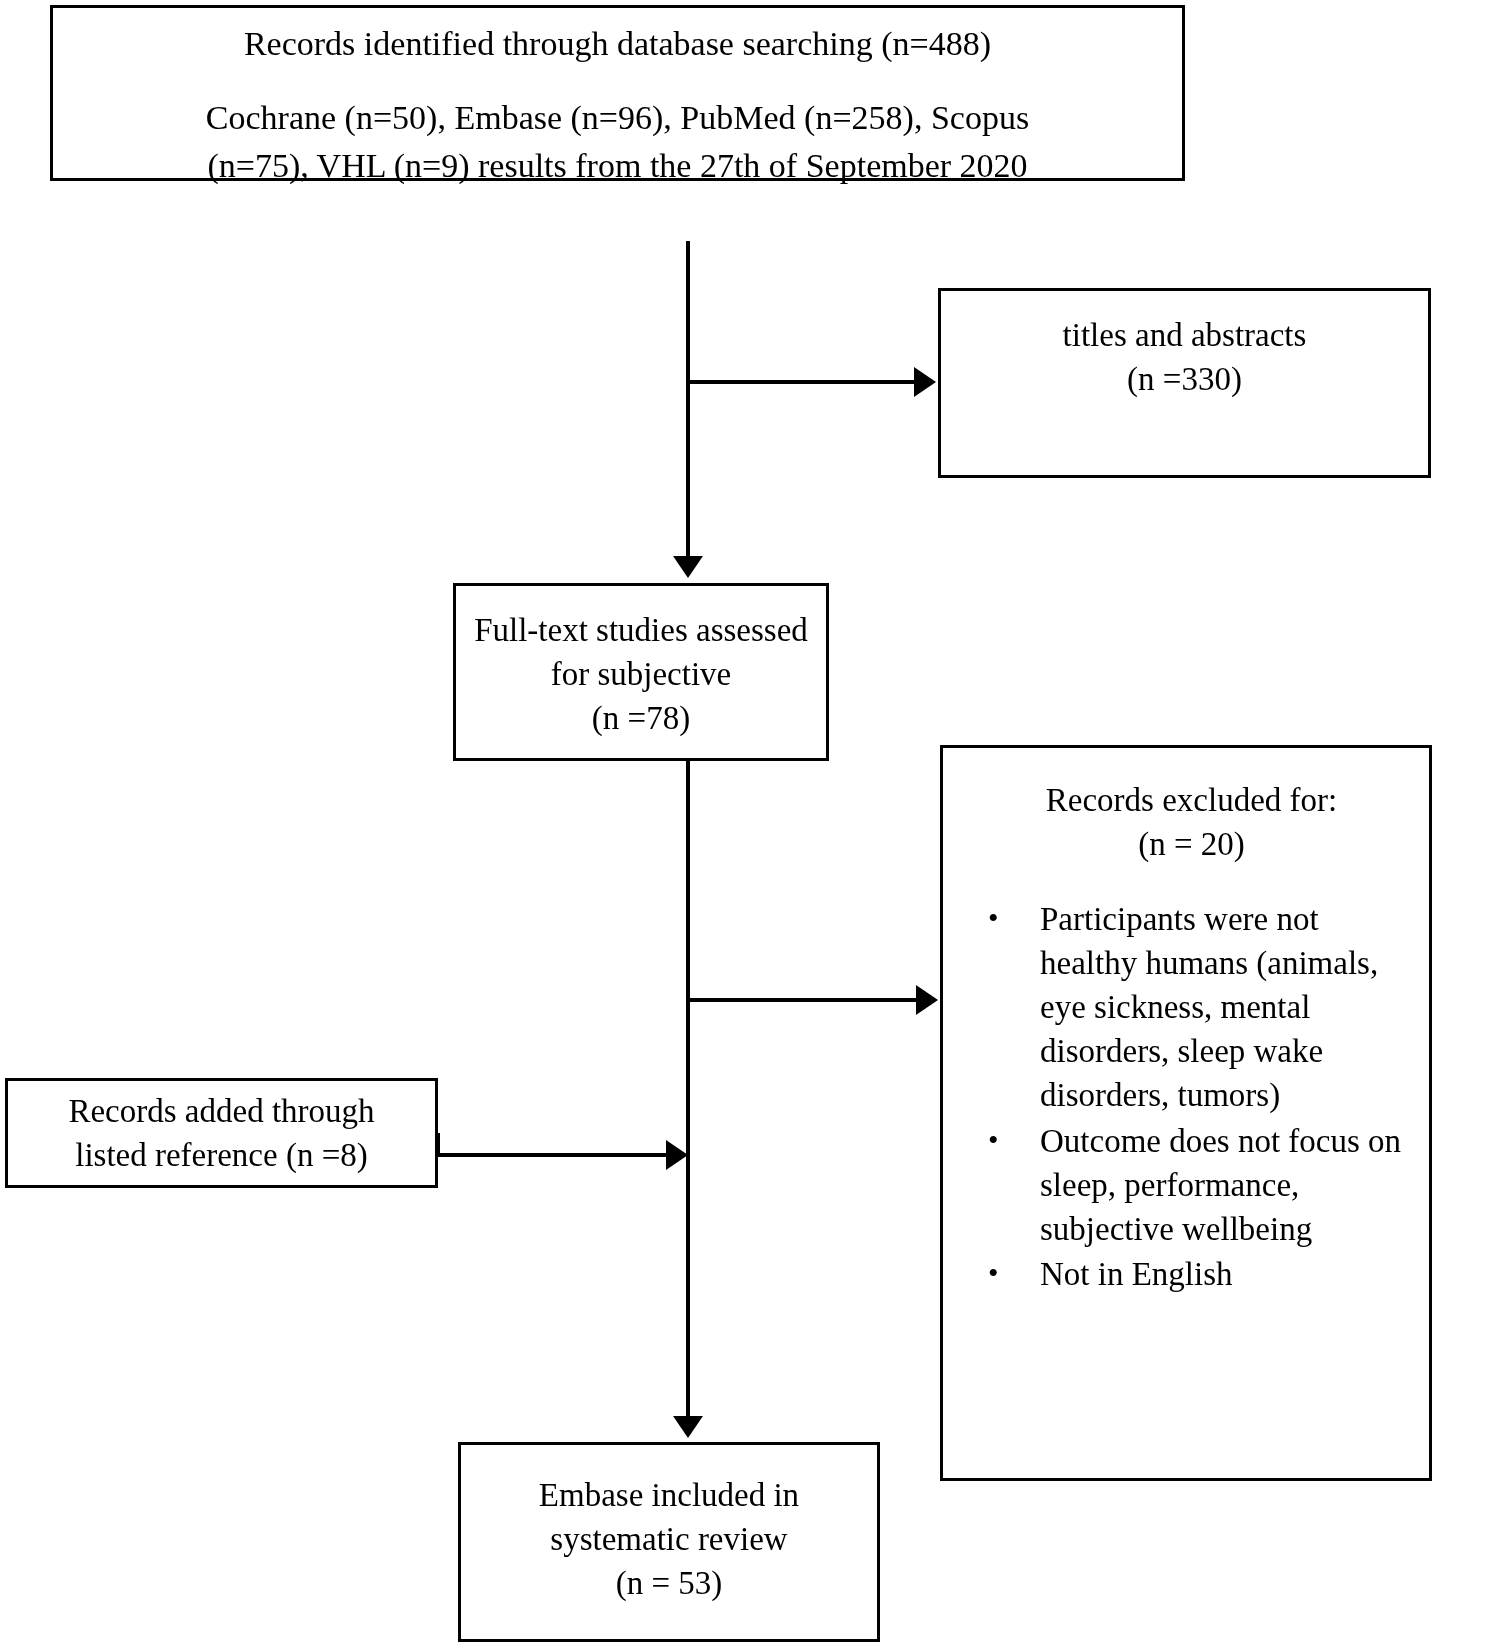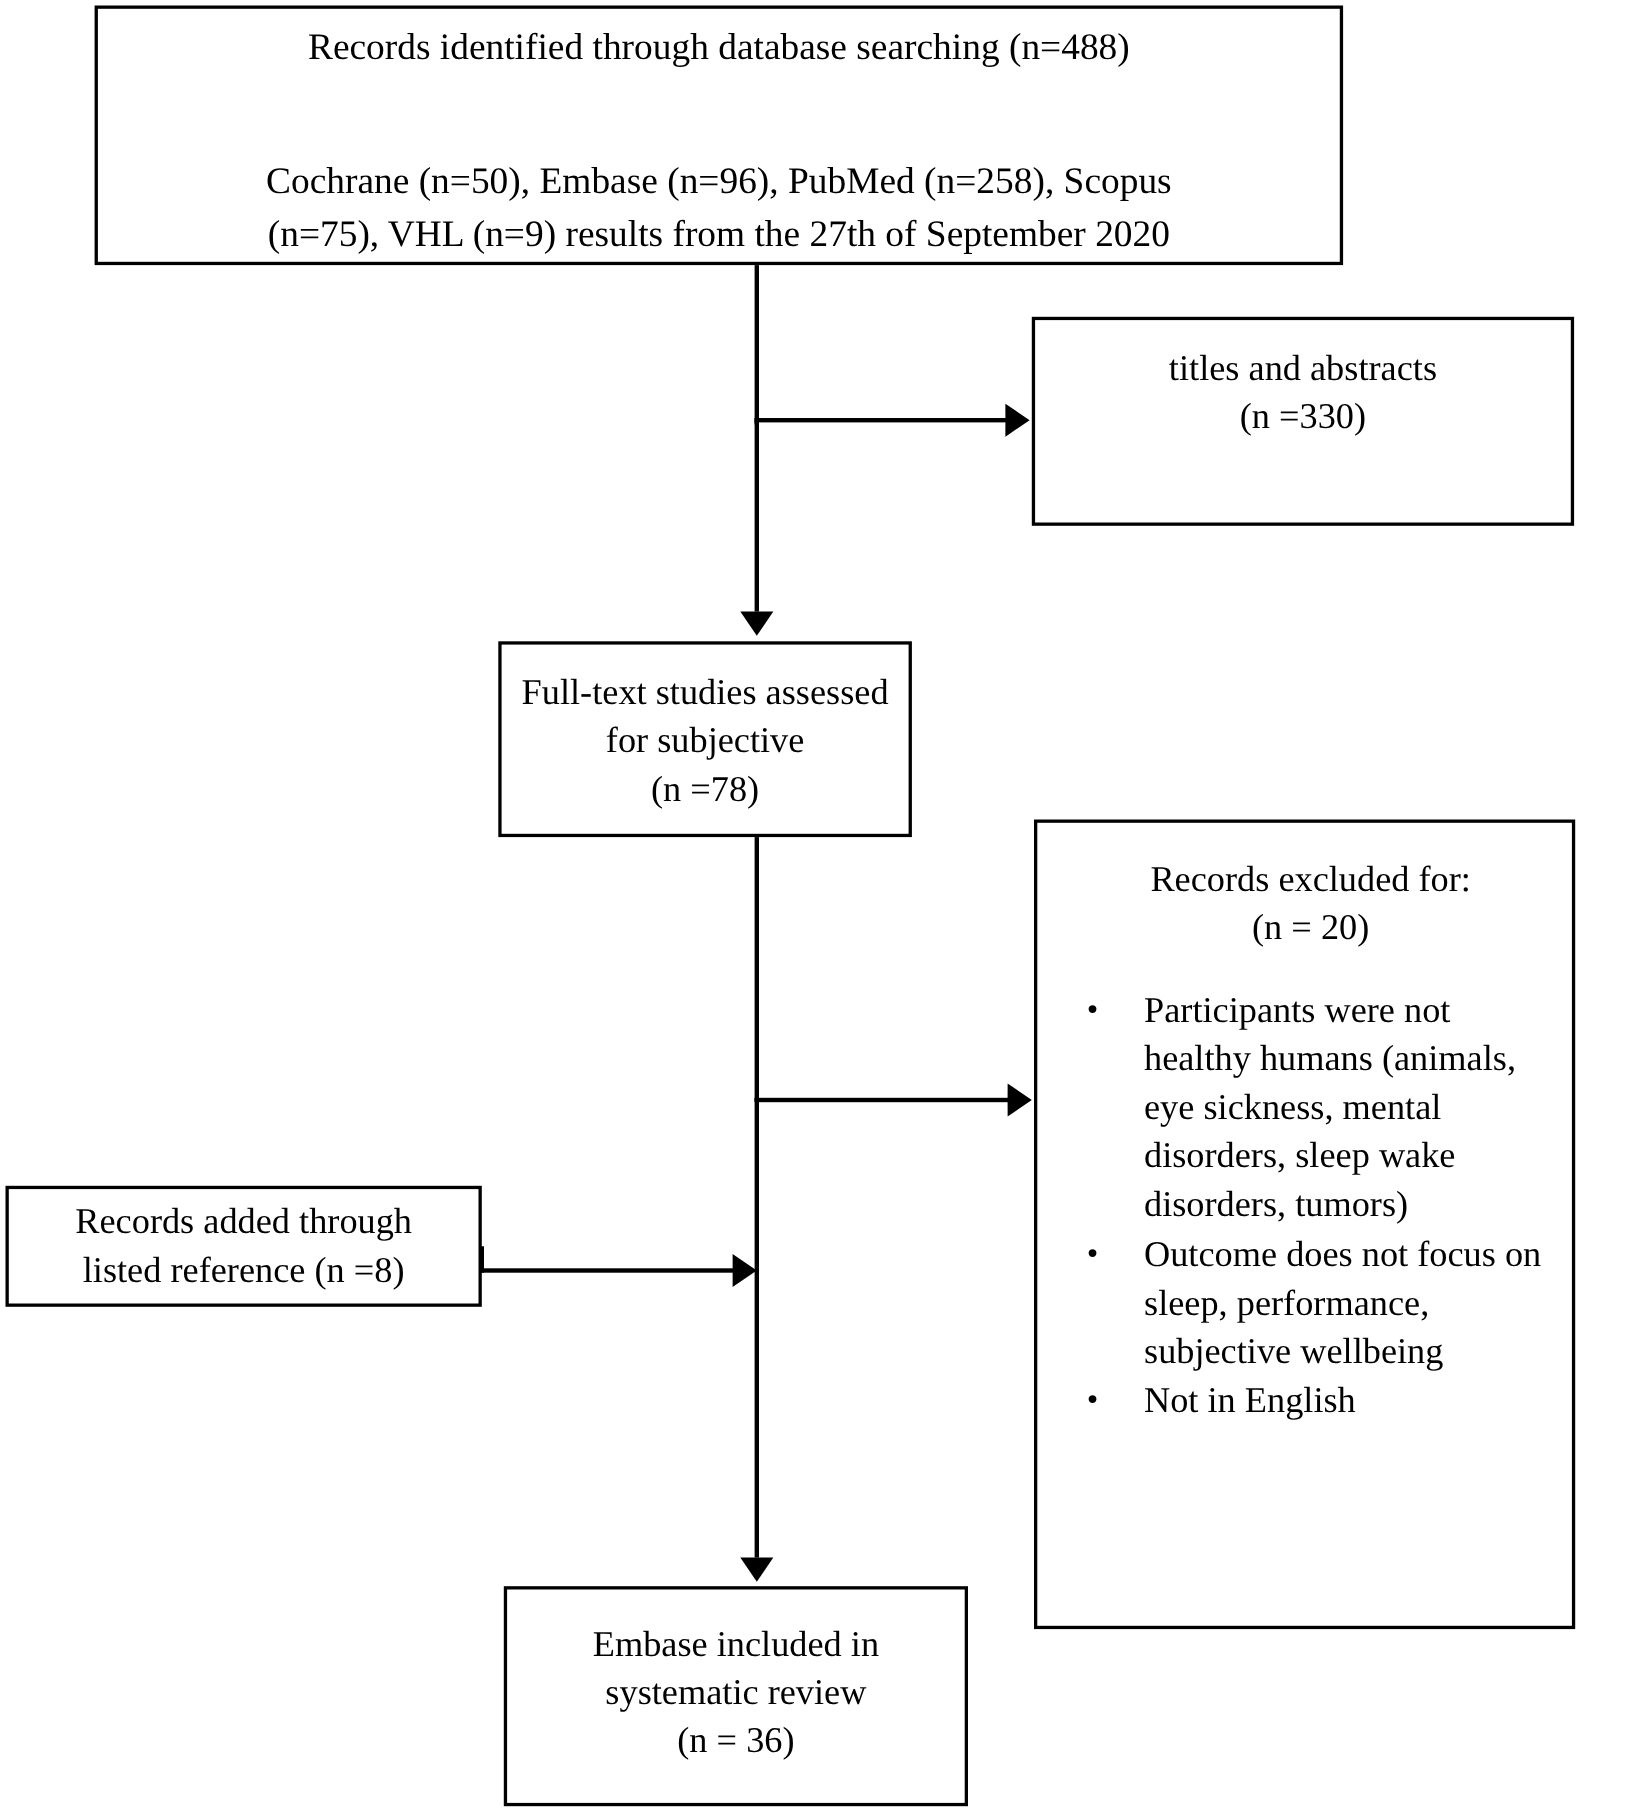--- a/index.html
+++ b/index.html
@@ -30,24 +30,23 @@
   .box p {
     margin: 0;
     text-align: center;
     line-height: 1.30;
   }
   
   #box-identified {
     left: 50px;
     top: 5px;
     width: 1135px;
-    height: 236px;
+    height: 176px;
     justify-content: space-between;
     padding-top: 14px;
-    margin-left: 36px;
   }
   #box-identified .line-main {
     font-size: 34px;
     padding: 0 10px;
   }
   #box-identified .line-sub {
     font-size: 34px;
     margin-top: 28px;
     padding: 0 112px;
     line-height: 1.42;
@@ -223,16 +222,16 @@
     <p>listed reference (n =8)</p>
   </div>
 
   <div class="conn v-line" style="left:436px; top:1133px; height:24px;"></div>
   <div class="conn h-line" style="left:436px; top:1153px; width:232px;"></div>
   <div class="arrow-right" style="left:666px; top:1140px;"></div>
 
   <div class="box" id="box-included">
     <p>Embase included in</p>
     <p>systematic review</p>
-    <p>(n = 36)</p>
+    <p>(n = 53)</p>
   </div>
 
 </div>
 
 </body></html>

